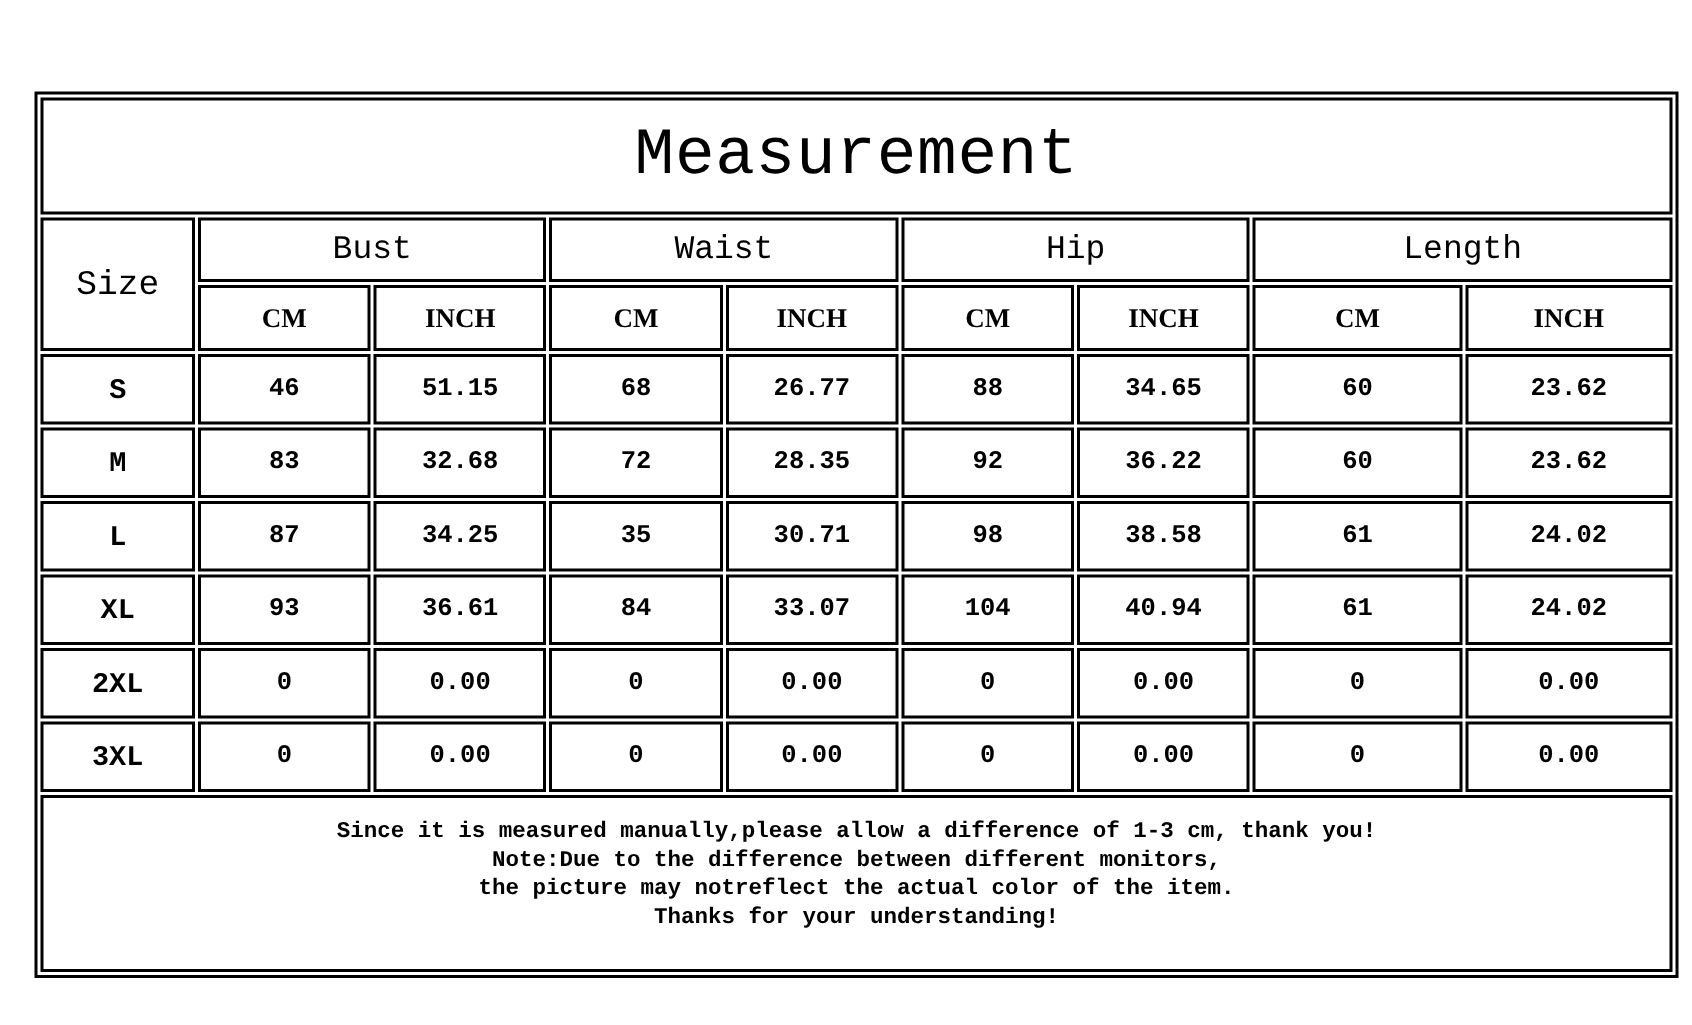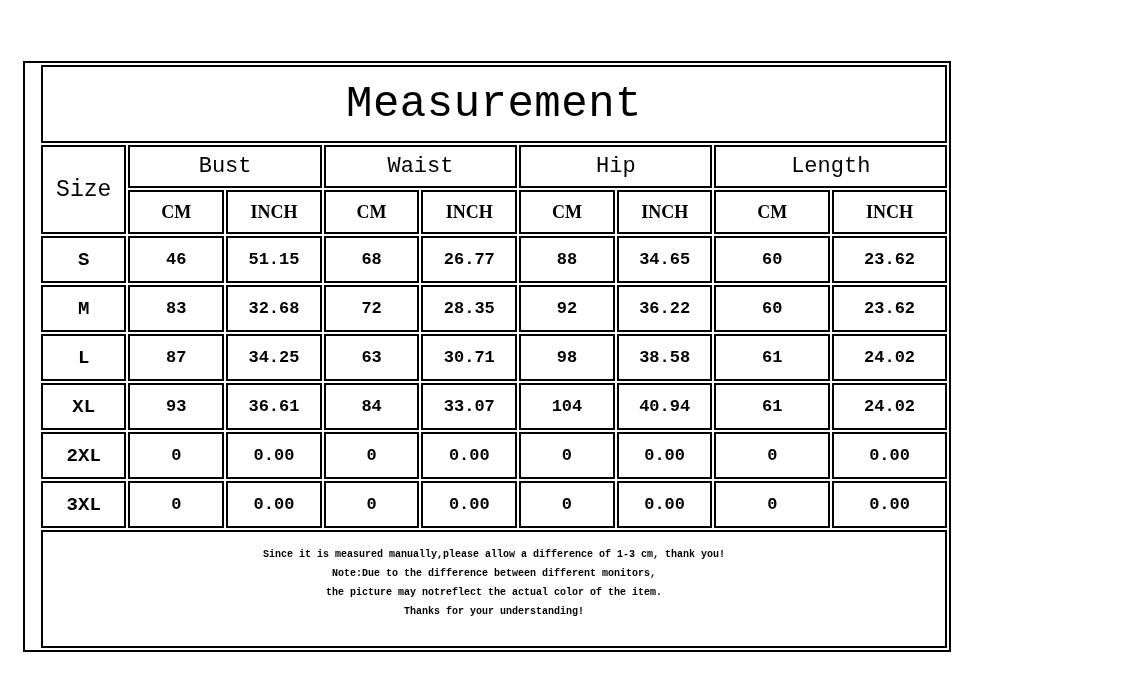--- a/index.html
+++ b/index.html
@@ -11,25 +11,24 @@
     font-family: "Liberation Mono", "DejaVu Sans Mono", monospace;
   }
   .sheet {
     position: absolute;
     left: 23px; top: 61px;
   }
   table.size-table {
     border-collapse: separate;
     border-spacing: 2px;
     border: 2px solid #000000;
-    width: 928px;
+    width: 1096px;
     height: 591px;
     table-layout: fixed;
     background: #ffffff;
-    padding-left: 14px;
   }
   td, th {
     border: 2px solid #000000;
     text-align: center;
     vertical-align: middle;
     padding: 0;
     font-weight: normal;
     background: #ffffff;
   }
   tr.title-row   { height: 78px; }
@@ -38,21 +37,21 @@
   tr.data-row    { height: 47px; }
   .title-cell  { font-size: 44px; letter-spacing: 0.5px; }
   .size-head   { font-size: 23px; text-align: center; }
   .group-head  { font-size: 22px; margin-left: 27px; }
   .unit-head   { font-size: 18px; font-weight: bold; font-family: Liberation Serif, serif; }
   .size-cell   { font-size: 19px; font-weight: bold; }
   .value-cell  { font-size: 17px; font-weight: bold; }
   .footer-cell {
     vertical-align: top;
     padding-top: 13px;
-    font-size: 10px;
+    font-size: 15px;
     font-weight: bold;
     line-height: 19px;
     margin-top: 20px;
   }
 </style>
 </head>
 <body>
 
 <div class="sheet">
   <table class="size-table">
@@ -113,21 +112,21 @@
       <td class="value-cell">92</td>
       <td class="value-cell">36.22</td>
       <td class="value-cell">60</td>
       <td class="value-cell">23.62</td>
     </tr>
 
     <tr class="data-row">
       <td class="size-cell">L</td>
       <td class="value-cell">87</td>
       <td class="value-cell">34.25</td>
-      <td class="value-cell">63</td>
+      <td class="value-cell">35</td>
       <td class="value-cell">30.71</td>
       <td class="value-cell">98</td>
       <td class="value-cell">38.58</td>
       <td class="value-cell">61</td>
       <td class="value-cell">24.02</td>
     </tr>
 
     <tr class="data-row">
       <td class="size-cell">XL</td>
       <td class="value-cell">93</td>

